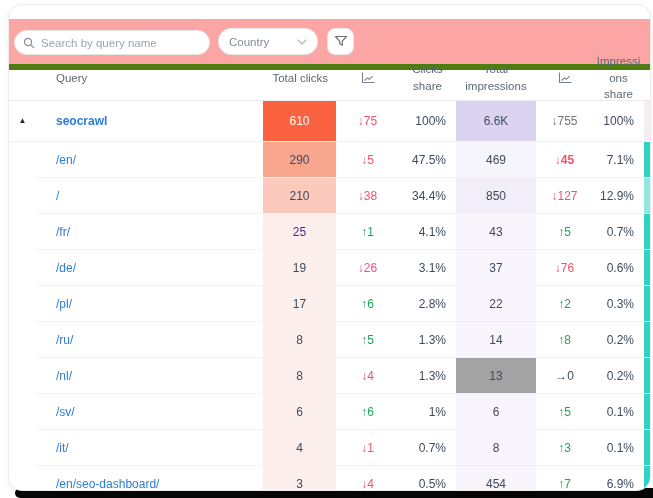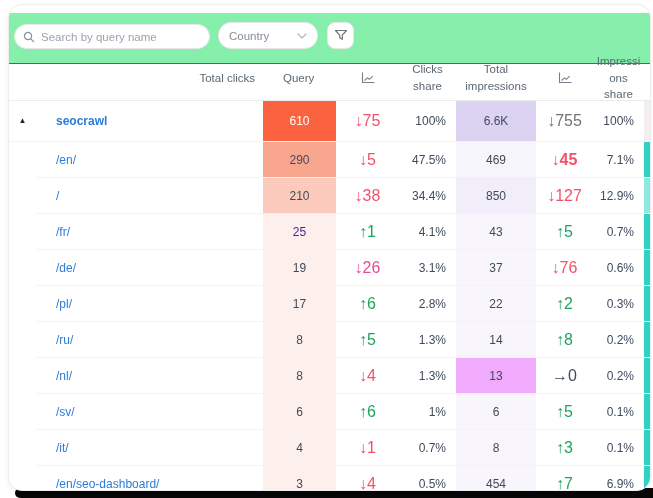--- a/index.html
+++ b/index.html
@@ -14,21 +14,21 @@
     position:absolute; bottom:0; left:15px; right:-6px; height:10px;
     background:#070707; border-radius:8px 0 0 8px;
   }
   .card {
     position:absolute; left:8px; top:4px; width:643px; height:487px;
     background:#ffffff; border:1px solid #ededed; border-radius:14px;
     box-shadow:0 2px 6px rgba(0,0,0,0.06);
     overflow:hidden; z-index:2;
   }
   
-  .toolbar { position:absolute; top:8px; left:0; right:0; height:51px; border-bottom:1px solid #4d7c0f; background:#86efac; }
+  .toolbar { position:absolute; top:14px; left:0; right:0; height:51px; border-bottom:6px solid #4d7c0f; background:#fca5a5; }
   .searchbox {
     position:absolute; left:5px; top:11px; width:196px; height:25px;
     border:1px solid #e7e7e7; border-radius:13px;
     display:flex; align-items:center; padding:0 8px; gap:6px; background:#fff;
   }
   .searchbox input {
     border:none; outline:none; flex:1; font-family:inherit;
     font-size:11.5px; color:#55606b; background:transparent;
   }
   .searchbox input::placeholder { color:#9aa3ad; }
@@ -66,21 +66,21 @@
     display:flex; align-items:center; font-size:12px; color:#3f4b5b;
     border-bottom:1px solid #f2f3f4; overflow:hidden;
   }
   .row.child .c-arrow { border-bottom-color:transparent; }
   .c-arrow { justify-content:center; }
   .tri { font-size:8px; color:#1d2733; line-height:1; }
   .c-query { padding-left:20px; }
   .c-query .qtext { color:#2b7cd9; font-weight:400; }
   .row.parent .c-query .qtext { font-weight:700; }
   .c-heat { justify-content:center; }
-  .c-trend { justify-content:center; font-size:16px; }
+  .c-trend { justify-content:center; font-size:12px; }
   .c-share { justify-content:flex-end; padding-right:10px; }
   .c-pos { border-bottom-color:#f2f3f4; }
   .hicon { display:flex; align-items:center; justify-content:center; width:100%; }
 </style>
 </head>
 <body>
 
 <div class="bottom-edge"></div>
 
 <div class="card">
@@ -109,22 +109,22 @@
             <path d="M1.5 1.5 h11 l-4.2 4.6 v4.2 l-2.6 -1.6 v-2.6 z" fill="none" stroke="#6b737c" stroke-width="1.2" stroke-linejoin="round"></path>
           </svg>
       </span>
     </div>
   </div>
 
   <div class="tablewrap">
 
     <div class="trow thead">
       <div class="cell"></div>
+      <div class="cell h-query">Query</div>
       <div class="cell h-right">Total clicks</div>
-      <div class="cell h-query">Query</div>
       <div class="cell h-center">
         <span class="hicon">
           <svg width="14" height="12" viewBox="0 0 14 12">
               <path d="M1.5 0.5 v10 h12" fill="none" stroke="#77808a" stroke-width="1.1"></path>
               <path d="M3.5 8.5 l3 -2.6 1.8 1.4 3.4 -3.2" fill="none" stroke="#77808a" stroke-width="1.1"></path>
             </svg>
         </span>
       </div>
       <div class="cell h-center h-wrap" style="text-align:center; padding:0 8px;">Clicks share</div>
       <div class="cell h-center h-wrap" style="text-align:center; padding:0 6px;">Total impressions</div>
@@ -339,21 +339,21 @@
     </div>
     <div class="cell c-heat" style="background: rgb(253, 239, 235);">
       <span style="color: rgb(63, 75, 91);">8</span>
     </div>
     <div class="cell c-trend">
       <span style="color: rgb(244, 81, 108);">↓4</span>
     </div>
     <div class="cell c-share">
       <span>1.3%</span>
     </div>
-    <div class="cell c-heat" style="background: #f0abfc;">
+    <div class="cell c-heat" style="background: #a3a3a3;">
       <span>13</span>
     </div>
     <div class="cell c-trend">
       <span style="color: rgb(63, 75, 91);">→0</span>
     </div>
     <div class="cell c-share">
       <span>0.2%</span>
     </div>
     <div class="cell c-pos" style="background: rgb(46, 211, 197);"></div>
   </div>

